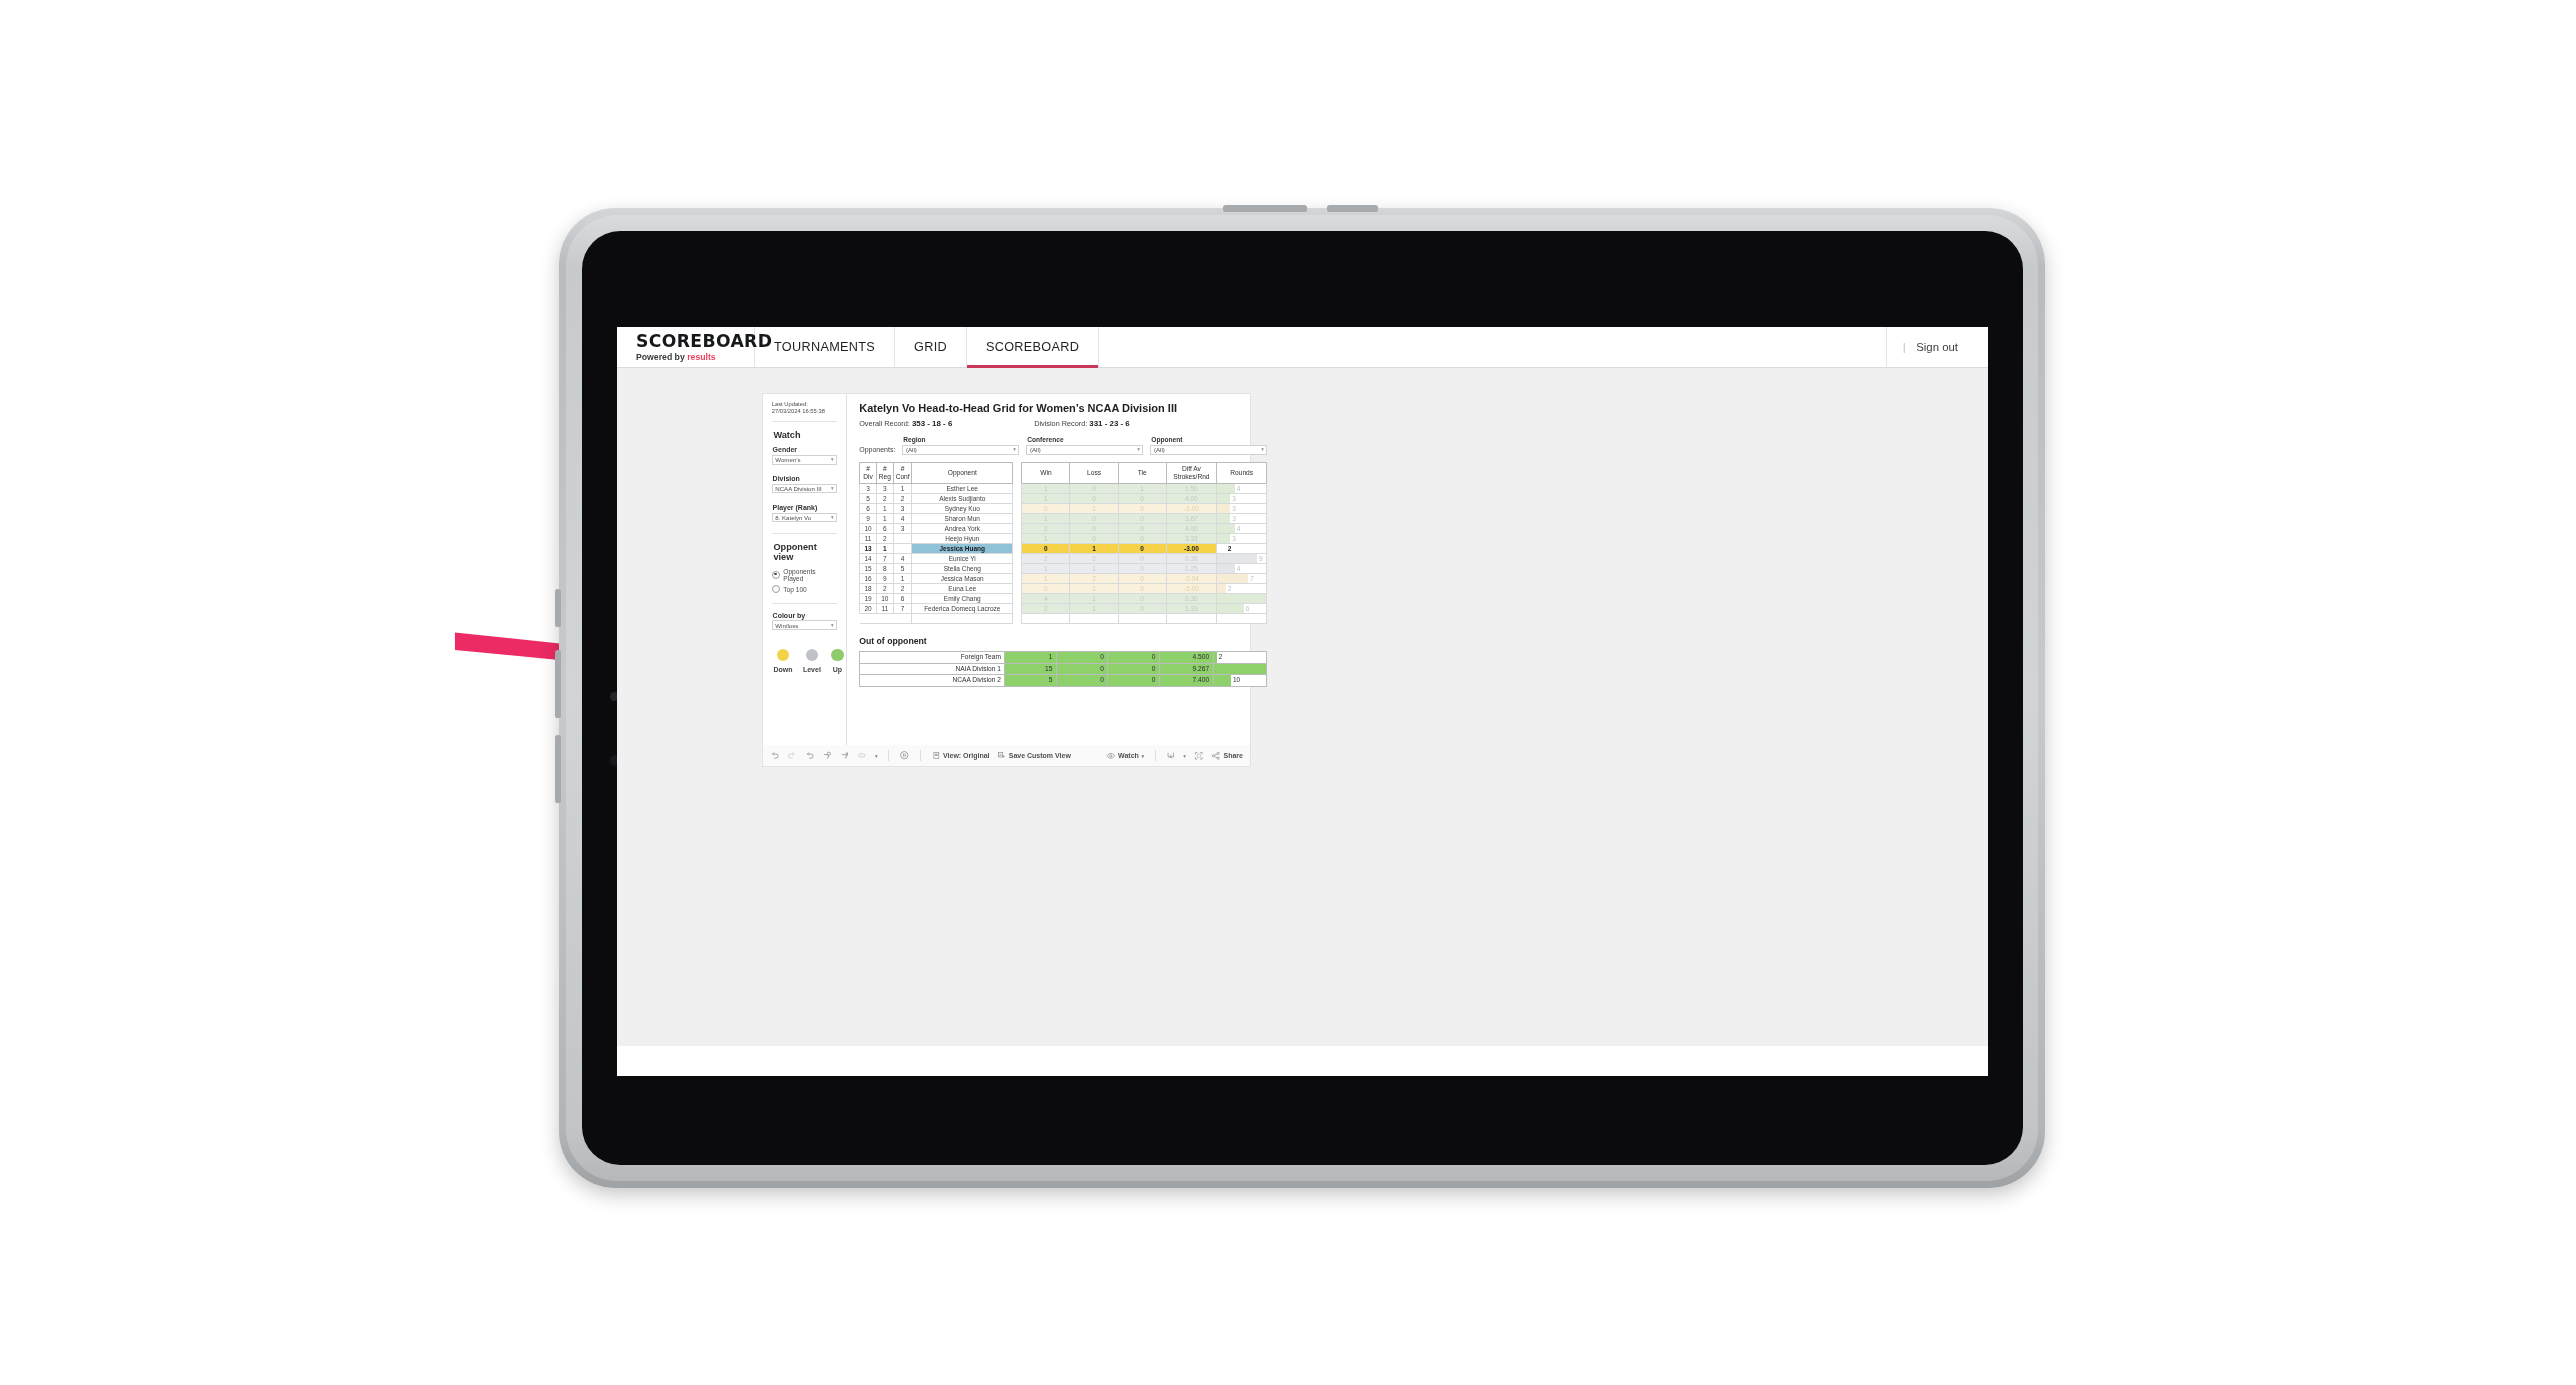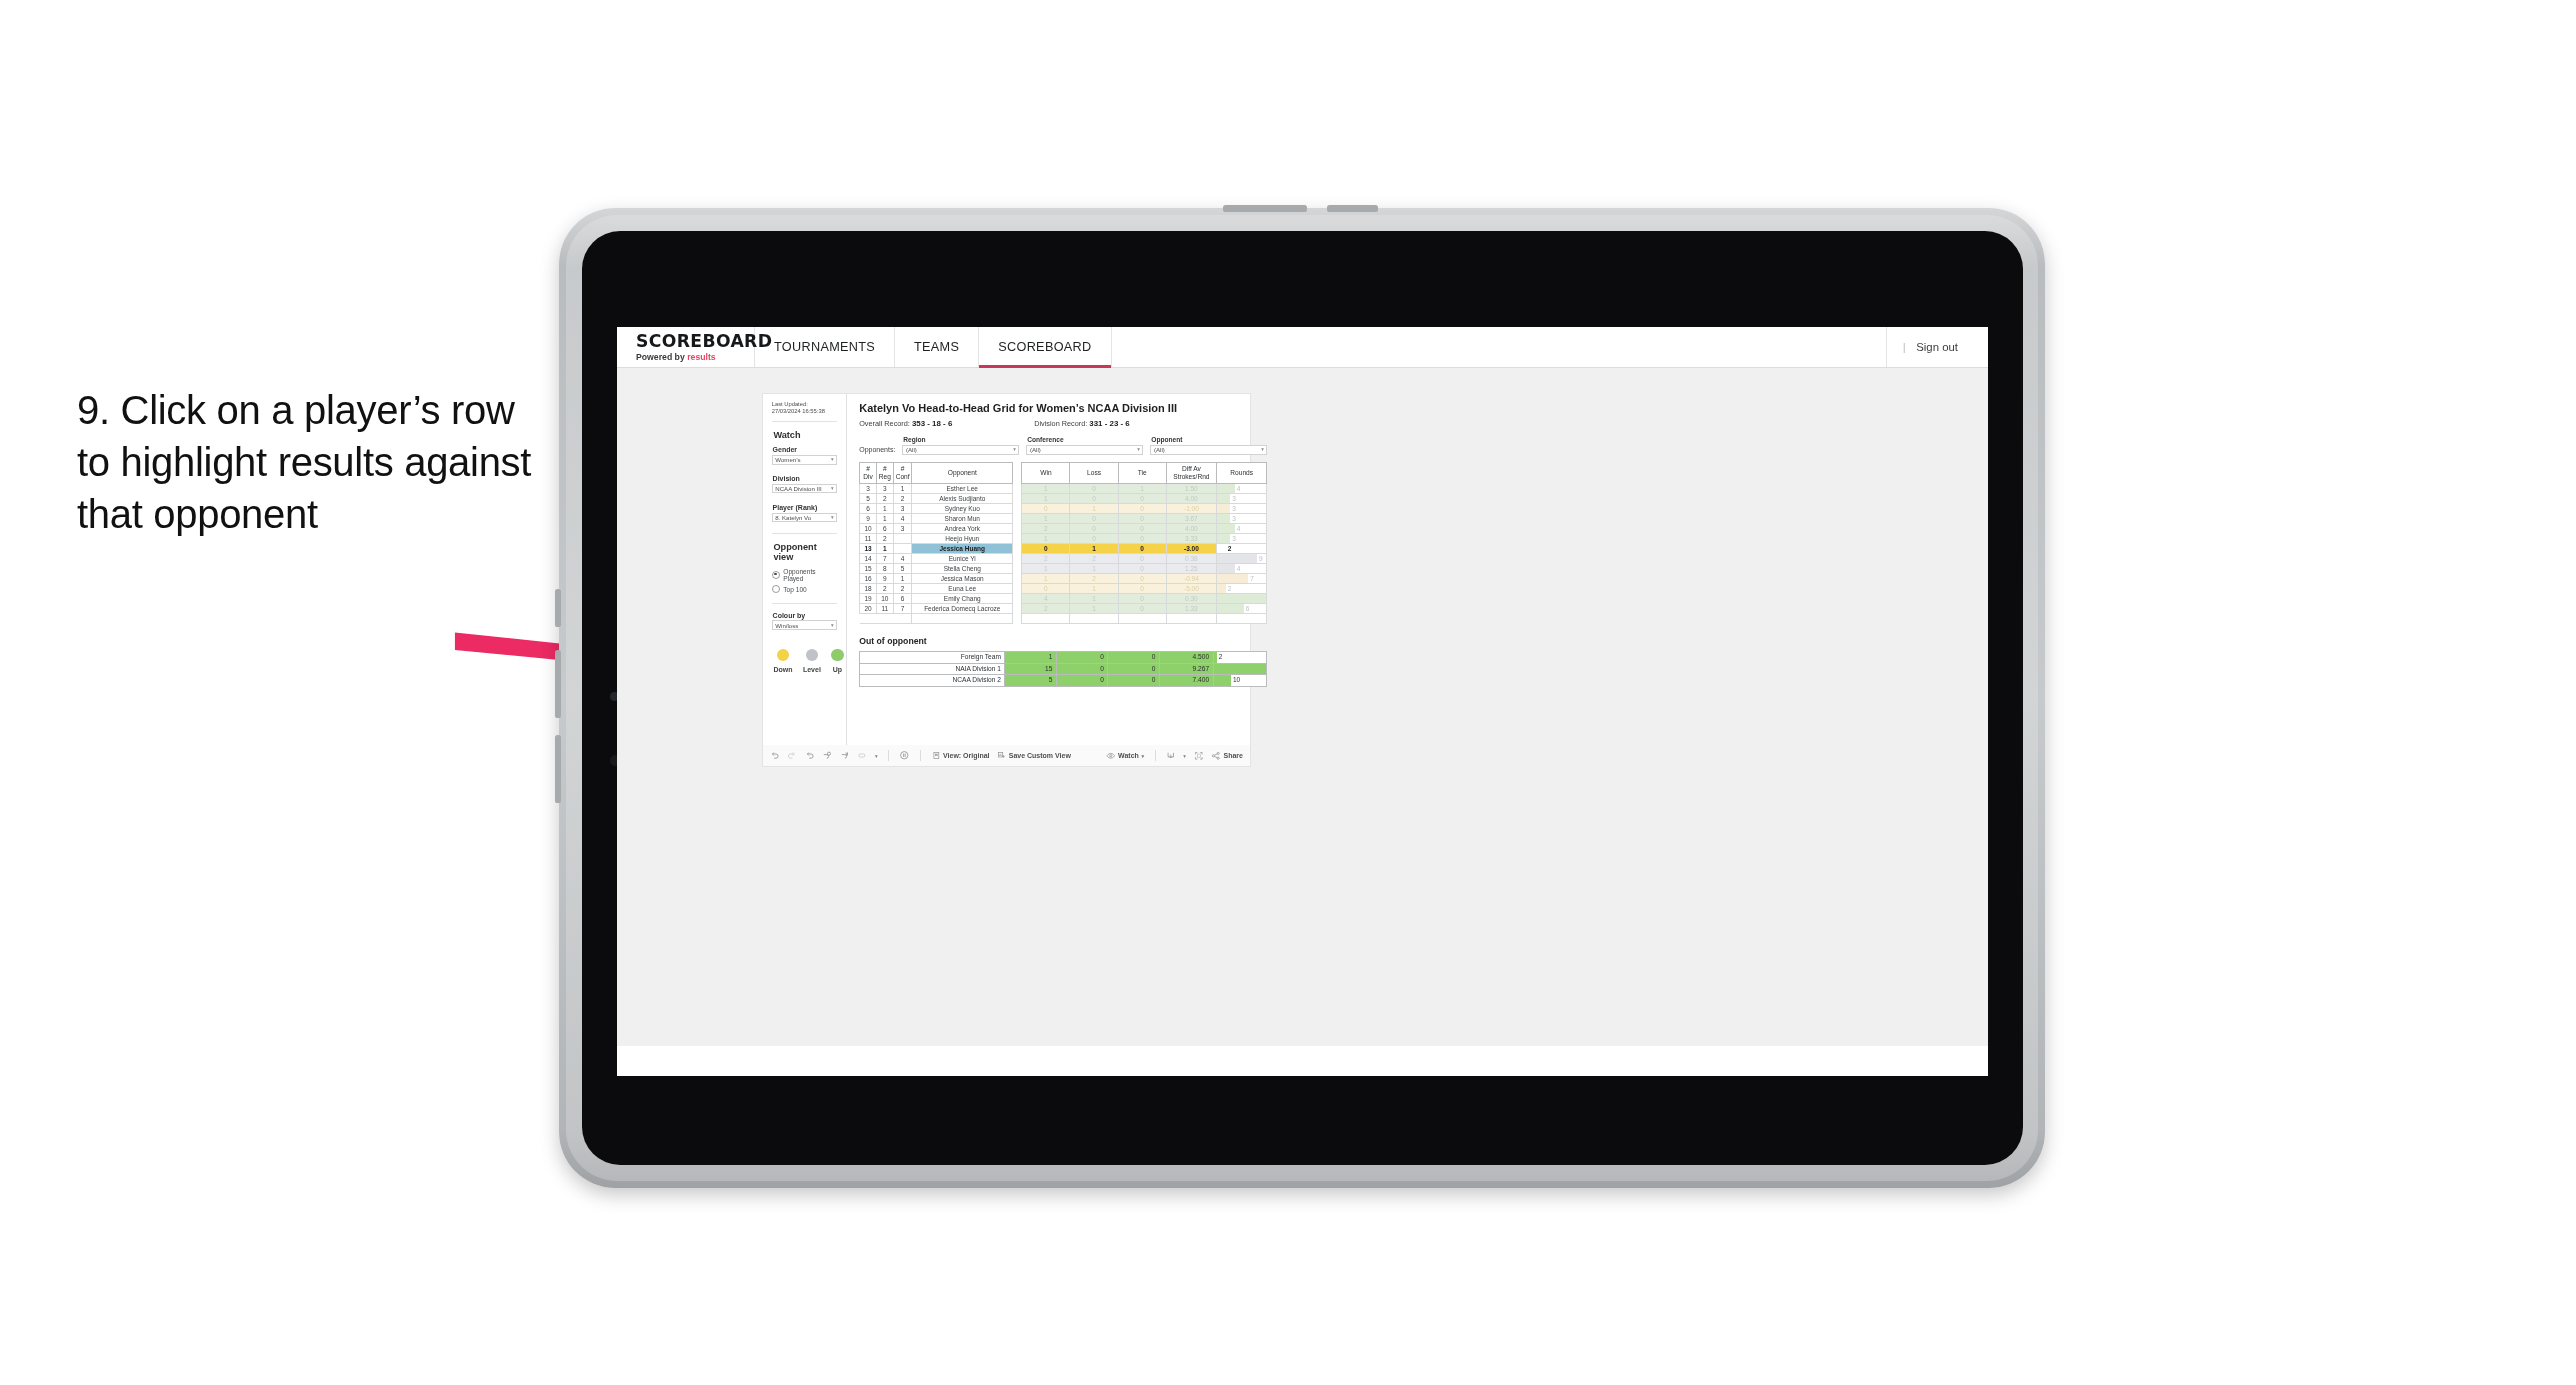--- a/index.html
+++ b/index.html
@@ -443,21 +443,20 @@
   .tb-spacer { flex: 1; }
   .caret-sm { font-size: 5.2px; color: #7d7f81; }
 
   svg { display: block; }
 </style>
 </head>
 <body>
 
 <div id="root">
 
-  <div class="instruction">9. Click on a player’s row to highlight results against that opponent</div>
 
   <div class="arrow-wrap">
     <svg width="699" height="122" viewBox="0 0 800 140">
       <polygon points="0,4 700,78 700,58 760,84 700,112 700,92 0,24" fill="#ec2a63"></polygon>
     </svg>
   </div>
 
   <div class="tablet">
     <div class="tablet-inner-bevel"></div>
     <div class="tablet-btn btn-top1"></div>
@@ -477,21 +476,21 @@
             <div class="brand-title">SCOREBOARD</div>
             <div class="brand-sub">
               <span>Powered by</span>
               <span class="clippd">results</span>
             </div>
           </div>
           <div class="topnav-item">
             <span>TOURNAMENTS</span>
           </div>
           <div class="topnav-item">
-            <span>TEAMS</span>
+            <span>GRID</span>
           </div>
           <div class="topnav-item active">
             <span>SCOREBOARD</span>
           </div>
           <div class="topnav-spacer"></div>
           <div class="topnav-right">
             <span class="sep">|</span>
             <span class="signout">Sign out</span>
           </div>
         </div>

